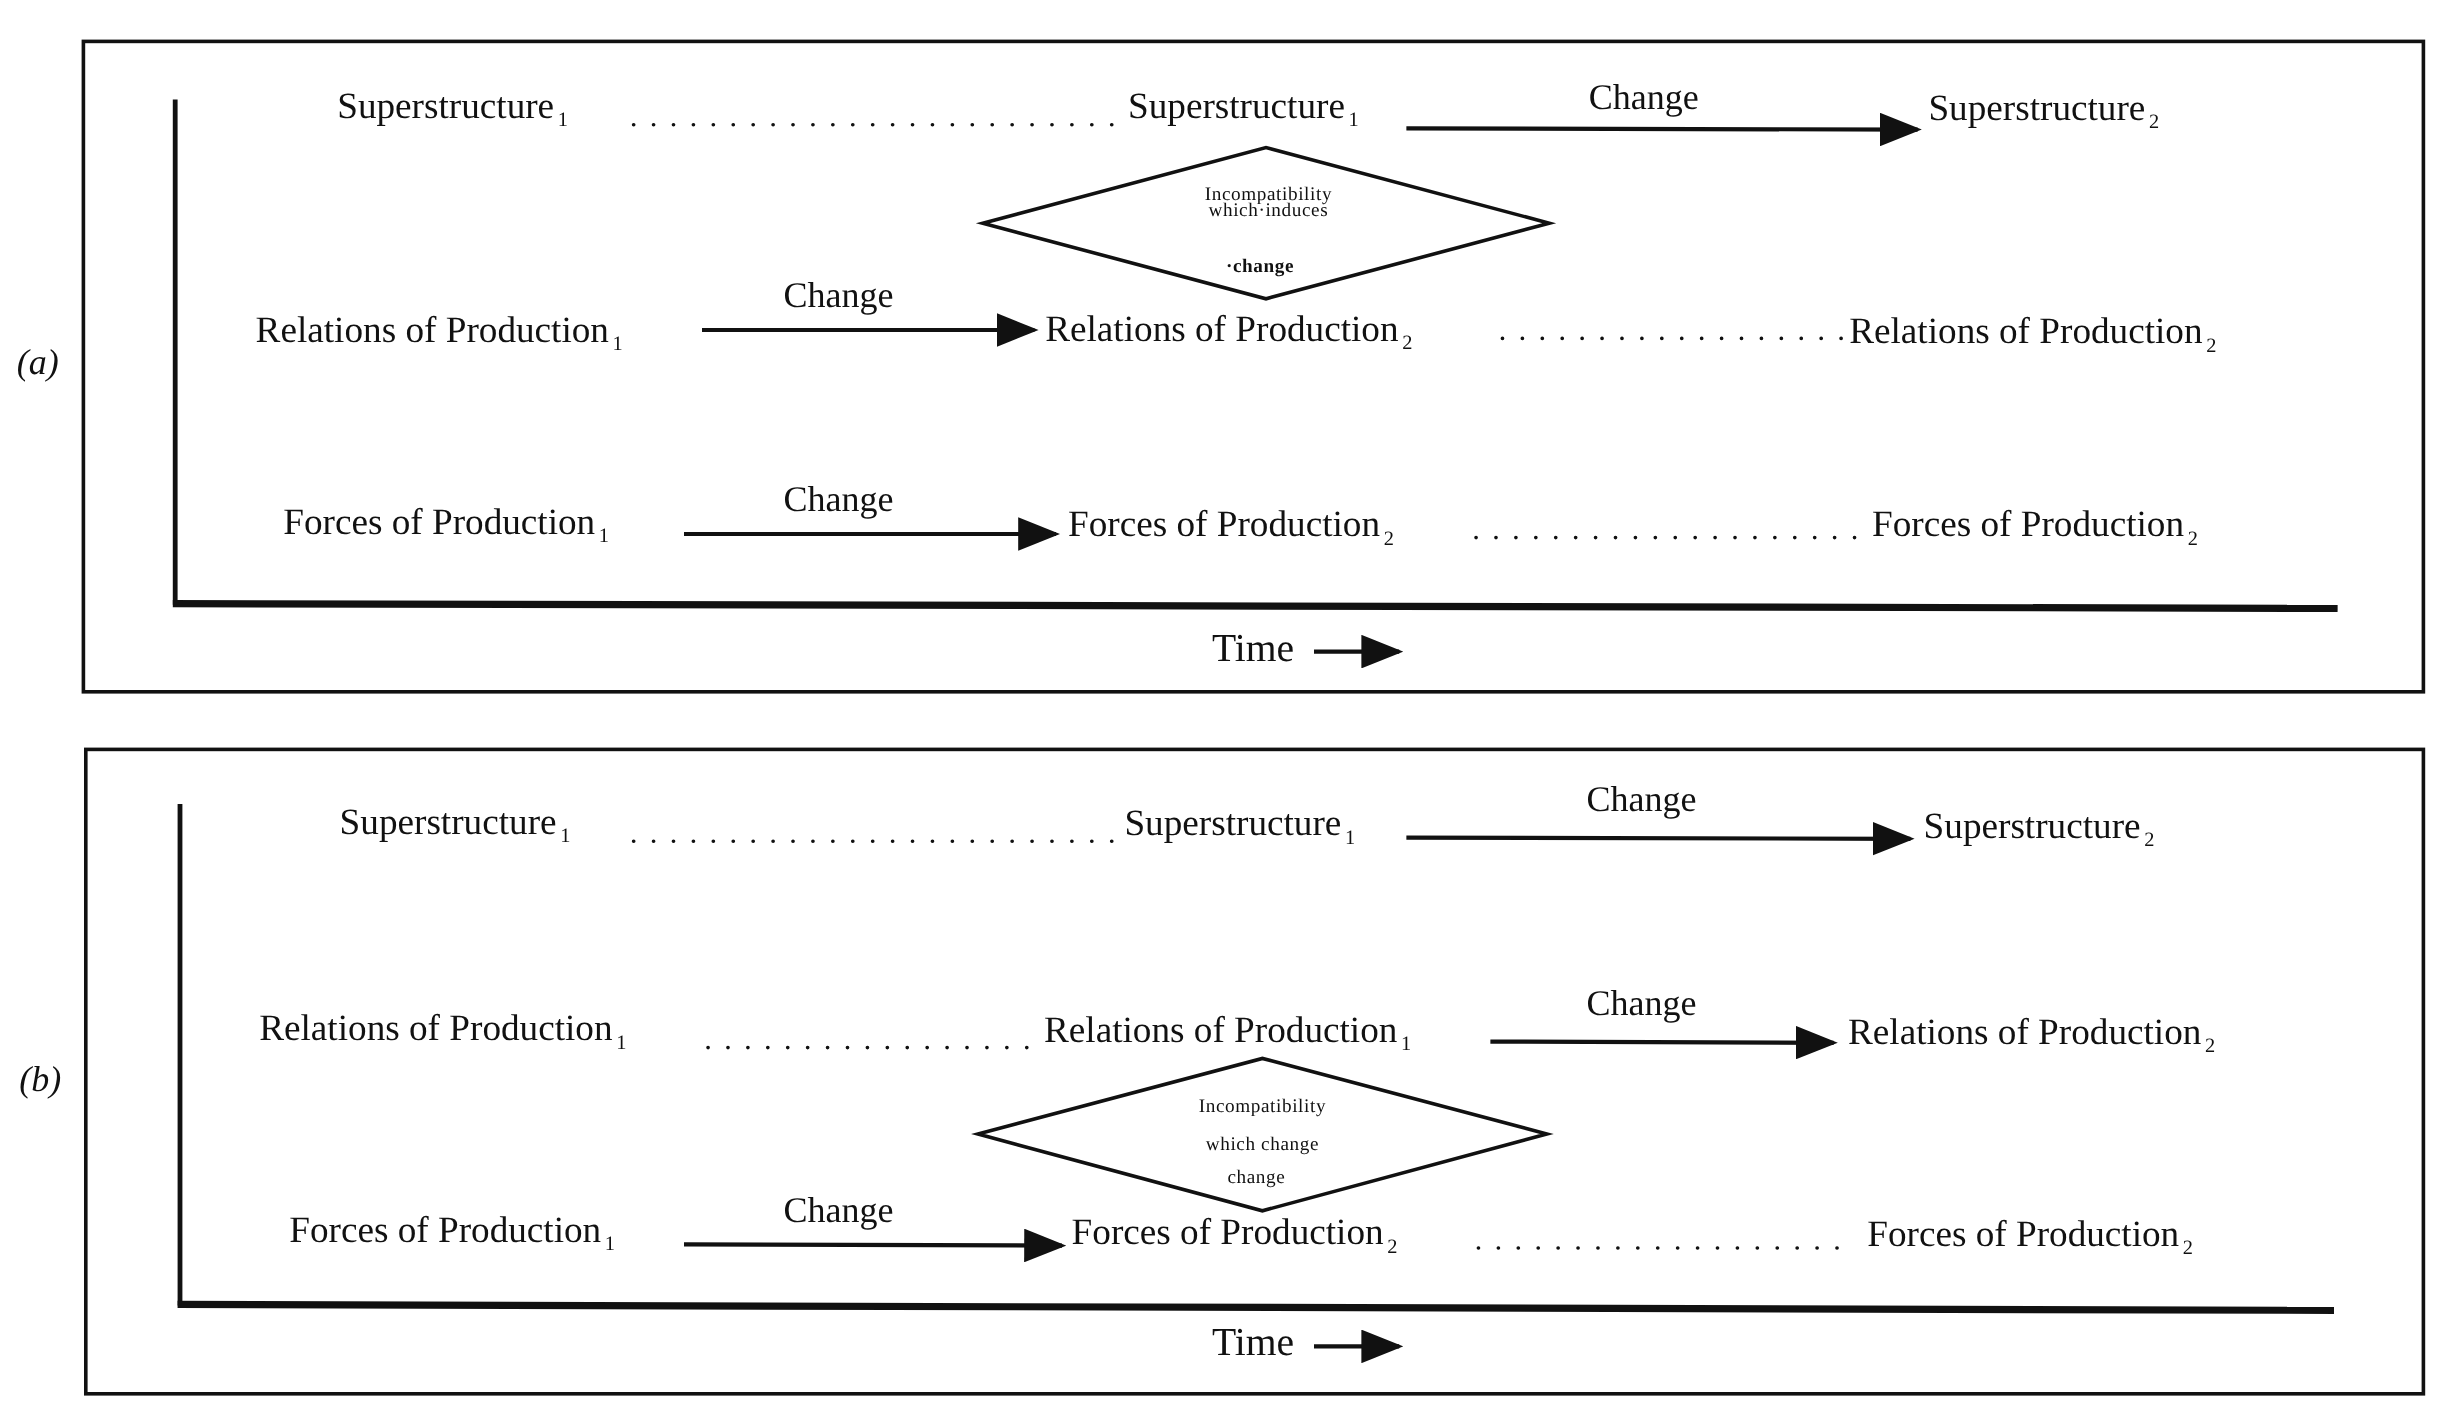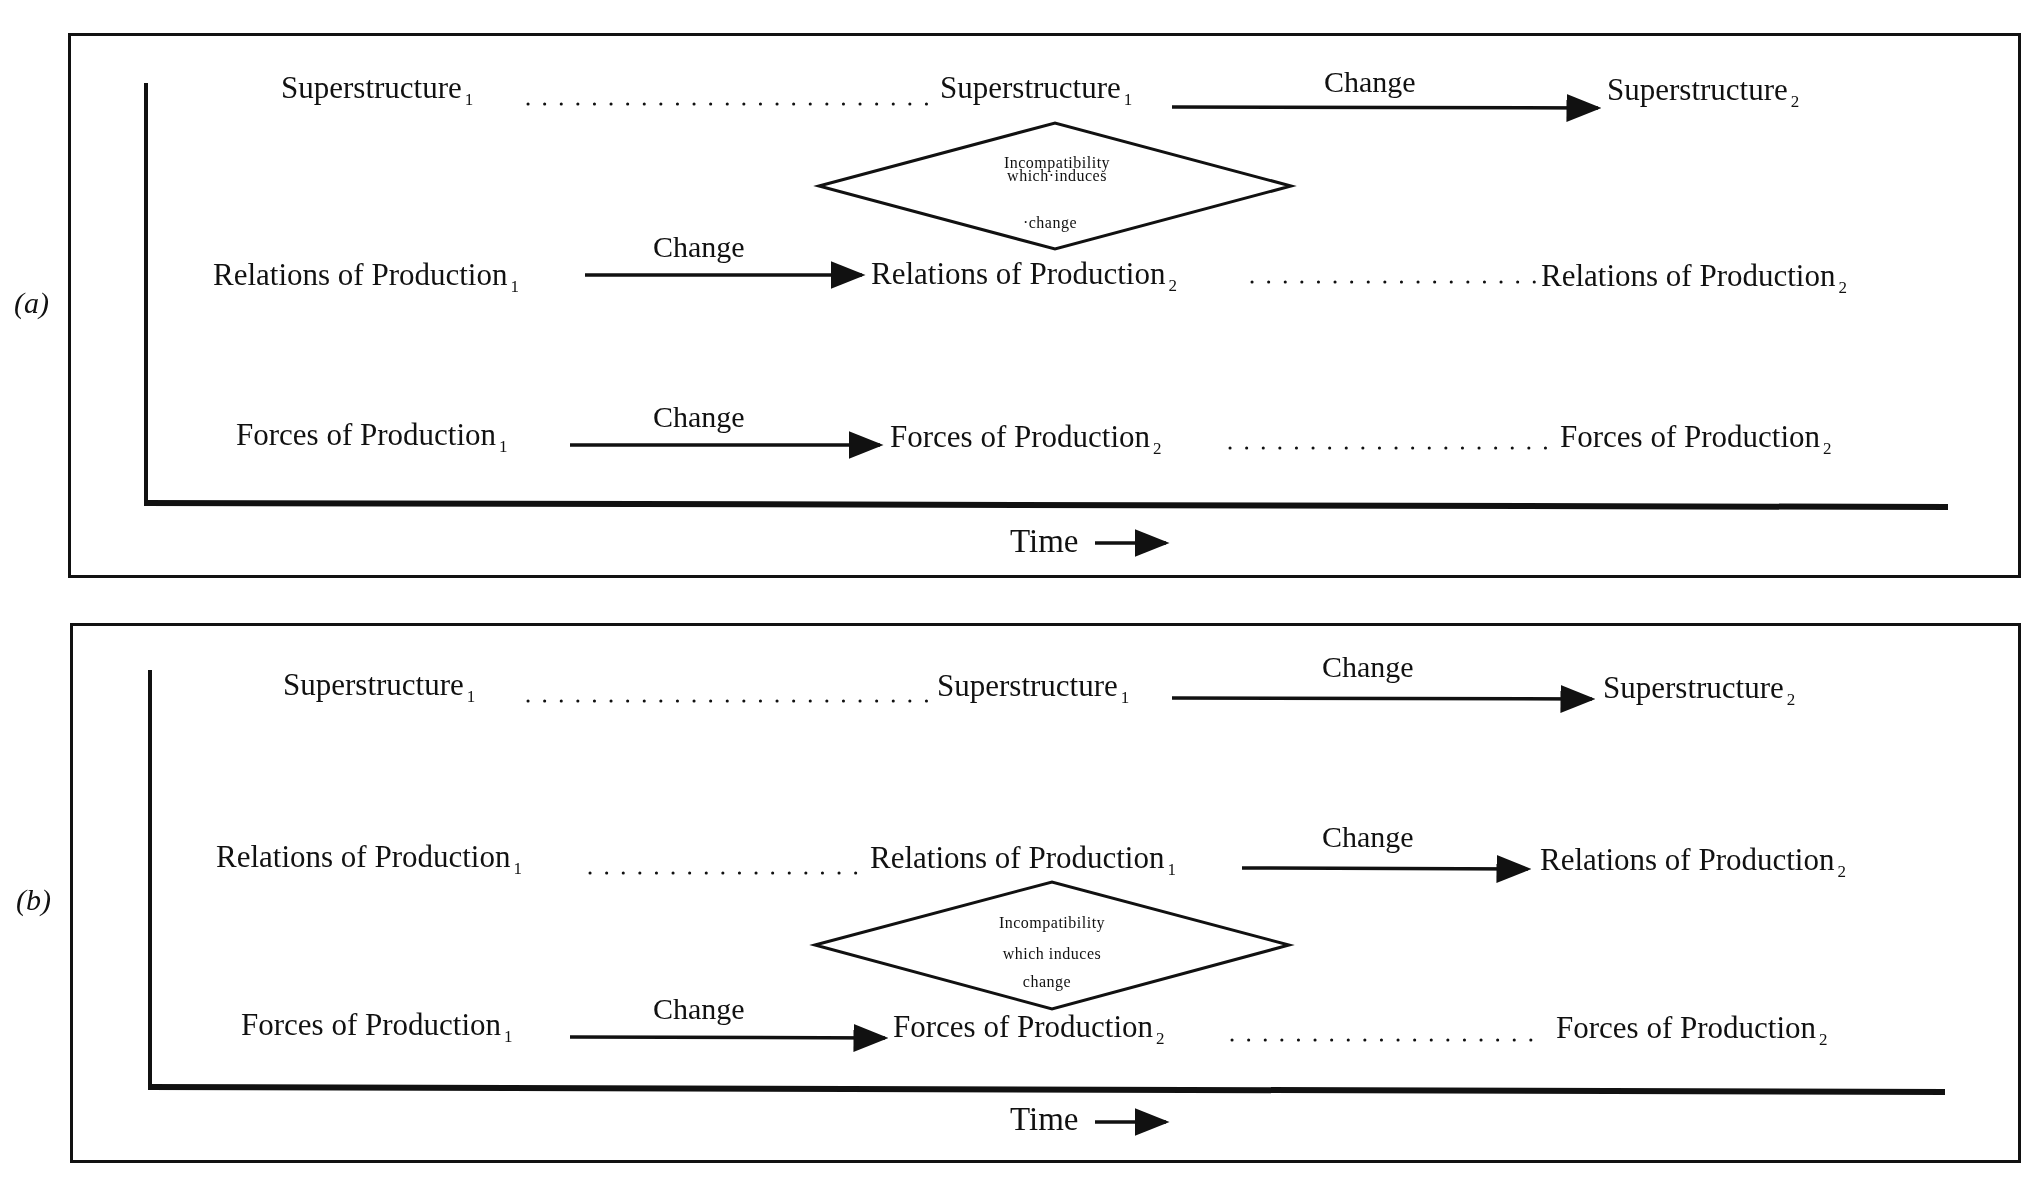--- a/index.html
+++ b/index.html
@@ -80,21 +80,21 @@
 <div class="node" style="left:940px; top:72px;">
   <span>Superstructure</span><span class="sub">1</span>
 </div>
 <div class="chg" style="left:1324px; top:67px;">Change</div>
 <div class="node" style="left:1607px; top:74px;">
   <span>Superstructure</span><span class="sub">2</span>
 </div>
 
 <div class="dia-text" style="left:1057px; top:151px;">Incompatibility</div>
 <div class="dia-text" style="left:1057px; top:164px;">which·induces</div>
-<div class="dia-text" style="left:1050px; top:211px;">·change</div>
+<div class="dia-text" style="left:1050px; top:211px;font-weight:bold;">·change</div>
 
 <div class="node" style="left:213px; top:259px;">
   <span>Relations of Production</span><span class="sub">1</span>
 </div>
 <div class="chg" style="left:653px; top:232px;">Change</div>
 <div class="node" style="left:871px; top:258px;">
   <span>Relations of Production</span><span class="sub">2</span>
 </div>
 <div class="node" style="left:1541px; top:260px;">
   <span>Relations of Production</span><span class="sub">2</span>
@@ -129,21 +129,21 @@
 </div>
 <div class="node" style="left:870px; top:842px;">
   <span>Relations of Production</span><span class="sub">1</span>
 </div>
 <div class="chg" style="left:1322px; top:822px;">Change</div>
 <div class="node" style="left:1540px; top:844px;">
   <span>Relations of Production</span><span class="sub">2</span>
 </div>
 
 <div class="dia-text" style="left:1052px; top:911px;">Incompatibility</div>
-<div class="dia-text" style="left:1052px; top:942px;">which induces</div>
+<div class="dia-text" style="left:1052px; top:942px;">which change</div>
 <div class="dia-text" style="left:1047px; top:970px;">change</div>
 
 <div class="node" style="left:241px; top:1009px;">
   <span>Forces of Production</span><span class="sub">1</span>
 </div>
 <div class="chg" style="left:653px; top:994px;">Change</div>
 <div class="node" style="left:893px; top:1011px;">
   <span>Forces of Production</span><span class="sub">2</span>
 </div>
 <div class="node" style="left:1556px; top:1012px;">

